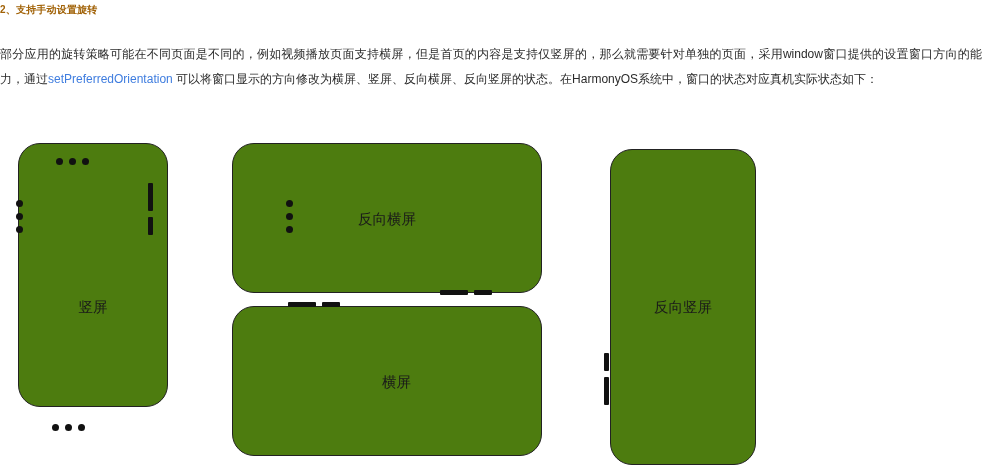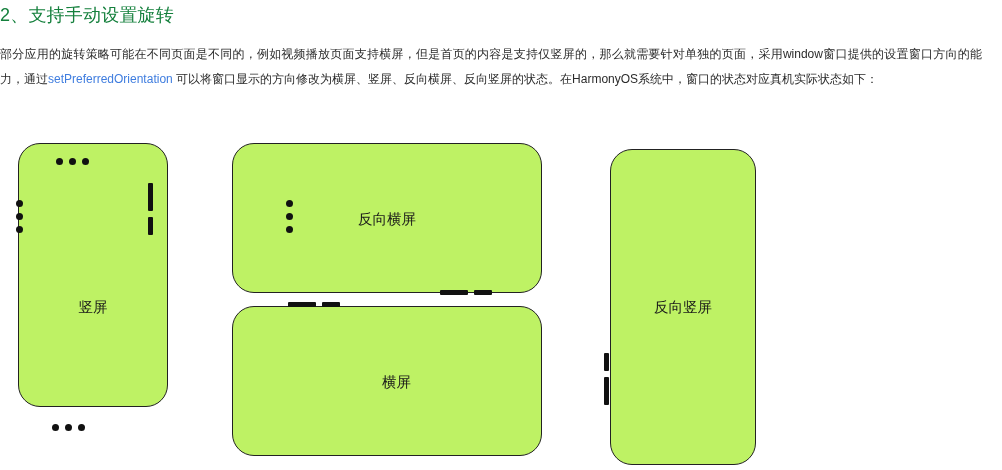--- a/index.html
+++ b/index.html
@@ -16,24 +16,24 @@
   }
   .page {
     position: relative;
     width: 1002px;
     height: 470px;
   }
   .section-title {
     position: absolute;
     left: 0px;
     top: 3px;
-    font-size: 18px;
-    font-weight: normal;
+    font-size: 10px;
+    font-weight: bold;
     letter-spacing: 0.2px;
-    color: #15803d;
+    color: #a16207;
   }
   .body-text {
     position: absolute;
     left: 0px;
     top: 42px;
     width: 982px;
     font-size: 12px;
     line-height: 24.5px;
     color: #2b2b2b;
     text-align: justify;
@@ -56,21 +56,21 @@
   .fig-area {
     position: absolute;
     left: 0px;
     top: 138px;
     width: 1002px;
     height: 332px;
   }
   
   .phone {
     position: absolute;
-    background: #bef264;
+    background: #4d7c0f;
     border: 1.6px solid #222222;
     box-sizing: border-box;
   }
   .phone .label {
     position: absolute;
     left: 0;
     right: 0;
     text-align: center;
     font-size: 14.5px;
     color: #1a1a1a;

